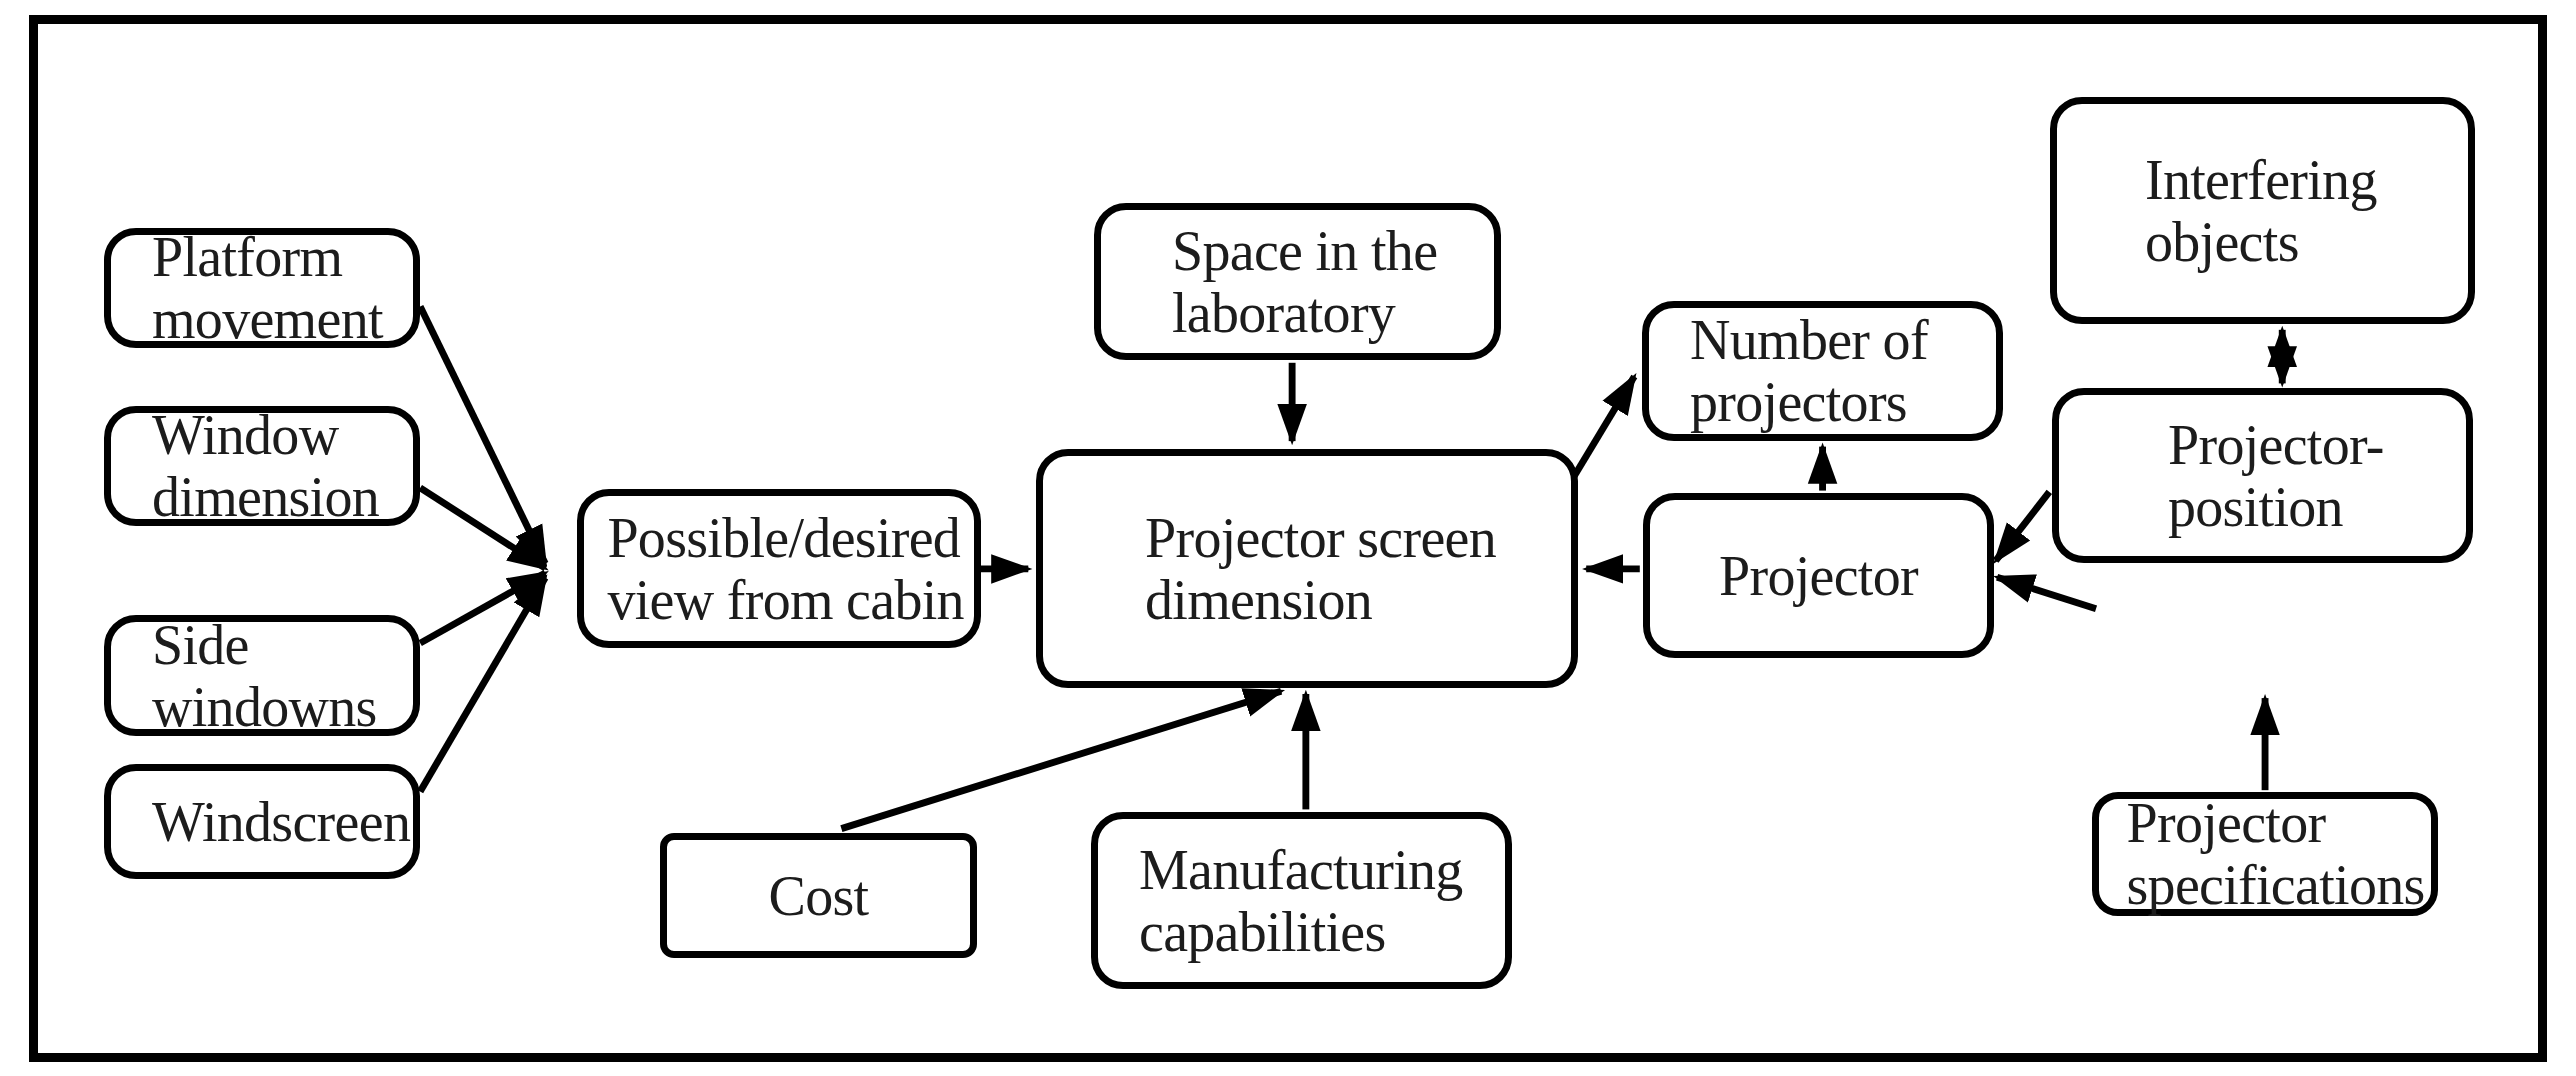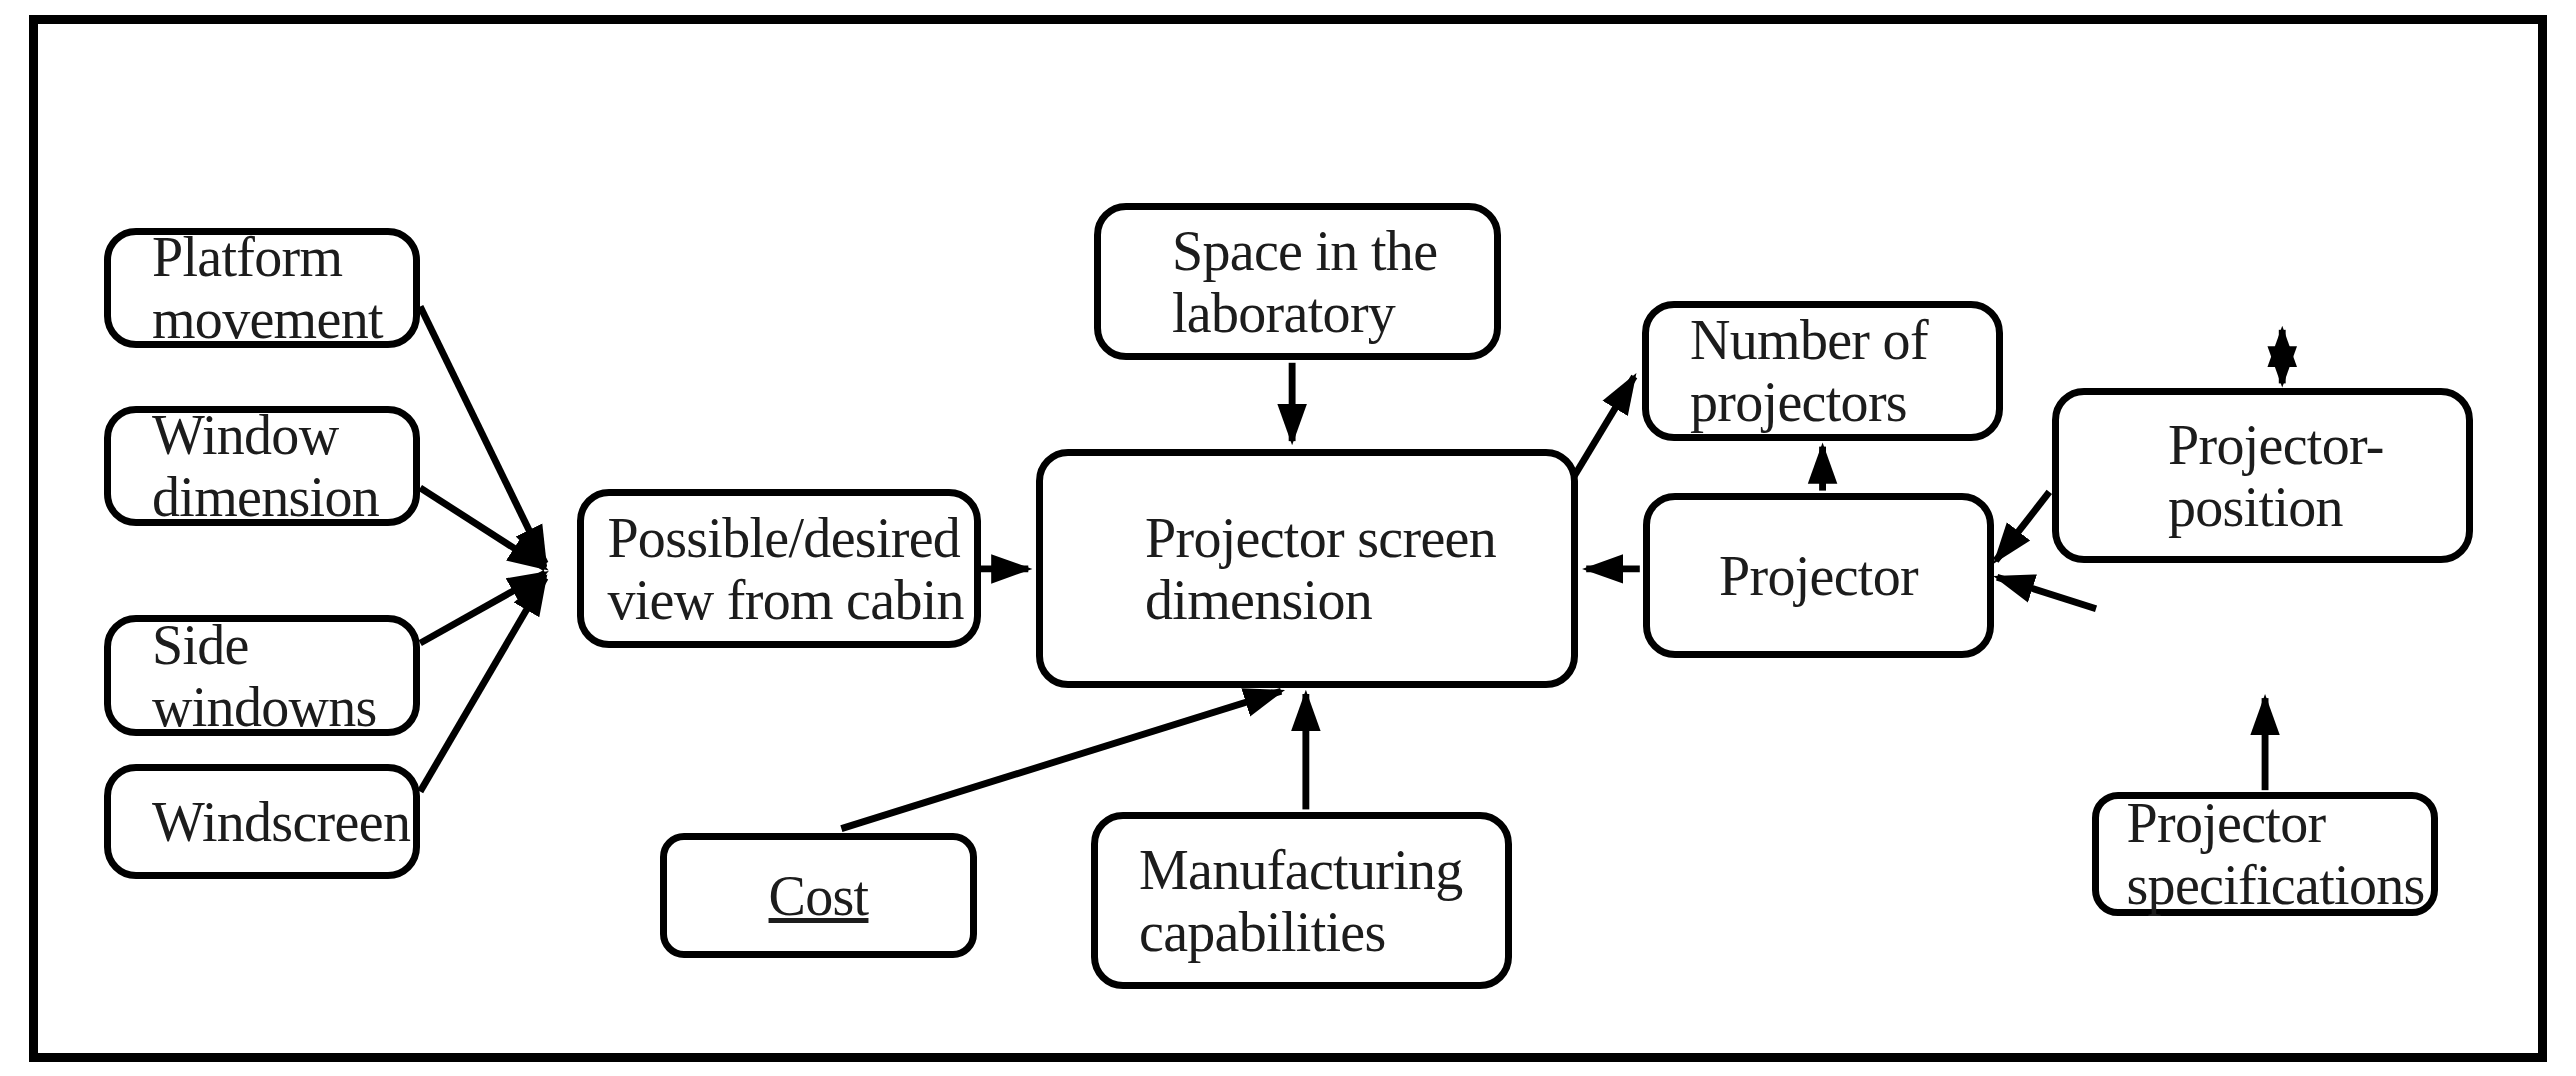--- a/index.html
+++ b/index.html
@@ -56,21 +56,21 @@
   [data-name="node-windscreen"]             { left:104px;  top:764px; width:316px; height:115px; padding-left:41px; }
   [data-name="node-possible-view"]          { left:553px;  top:489px;  width:404px; height:159px; padding-left:23.4px;margin-left:24px; }
   [data-name="node-space-laboratory"]       { left:1094px; top:203px;  width:407px; height:157px; padding-left:71px; }
   [data-name="node-screen-dimension"]       { left:1036px; top:449px;  width:542px; height:239px; padding-left:102px; }
   [data-name="node-number-projectors"]      { left:1642px; top:301px;  width:361px; height:140px; padding-left:41px; }
   [data-name="node-projector"]              { left:1643px; top:493px;  width:351px; height:165px; text-align:center; }
   [data-name="node-interfering-objects"]    { left:2050px; top:97px;  width:425px; height:227px; padding-left:88px; }
   [data-name="node-projector-position"]     { left:2052px; top:388px;  width:421px; height:175px; padding-left:109px; }
   [data-name="node-focal-length"]           { left:2094px; top:605px;  width:346px; height:88px; text-align:center; border-radius:23.4px; }
   [data-name="node-projector-specifications"]{ left:2092px; top:792px; width:346px; height:124px; padding-left:27.5px; border-radius:26px; }
-  [data-name="node-cost"]                   { left:660px;  top:833px; width:317px; height:125px; text-align:center; border-radius:24px;text-decoration:underline; }
+  [data-name="node-cost"]                   { left:660px;  top:833px; width:317px; height:125px; text-align:center; border-radius:14px; }
   [data-name="node-manufacturing"]          { left:1091px; top:812px; width:421px; height:177px; padding-left:41px; }
   .edge {
     stroke: #000;
     stroke-width: 10;
     fill: none;
   }
 </style>
 </head>
 <body>
 
@@ -128,20 +128,24 @@
     <span class="node-label" data-name="node-screen-dimension-label">Projector screen
 dimension</span>
   </div>
   <div class="node" data-name="node-number-projectors">
     <span class="node-label" data-name="node-number-projectors-label">Number of
 projectors</span>
   </div>
   <div class="node" data-name="node-projector">
     <span class="node-label" data-name="node-projector-label">Projector</span>
   </div>
+  <div class="node" data-name="node-interfering-objects">
+    <span class="node-label" data-name="node-interfering-objects-label">Interfering
+objects</span>
+  </div>
   <div class="node" data-name="node-projector-position">
     <span class="node-label" data-name="node-projector-position-label">Projector-
 position</span>
   </div>
   <div class="node" data-name="node-projector-specifications">
     <span class="node-label" data-name="node-projector-specifications-label">Projector
 specifications</span>
   </div>
   <div class="node" data-name="node-cost">
     <span class="node-label" data-name="node-cost-label">Cost</span>

